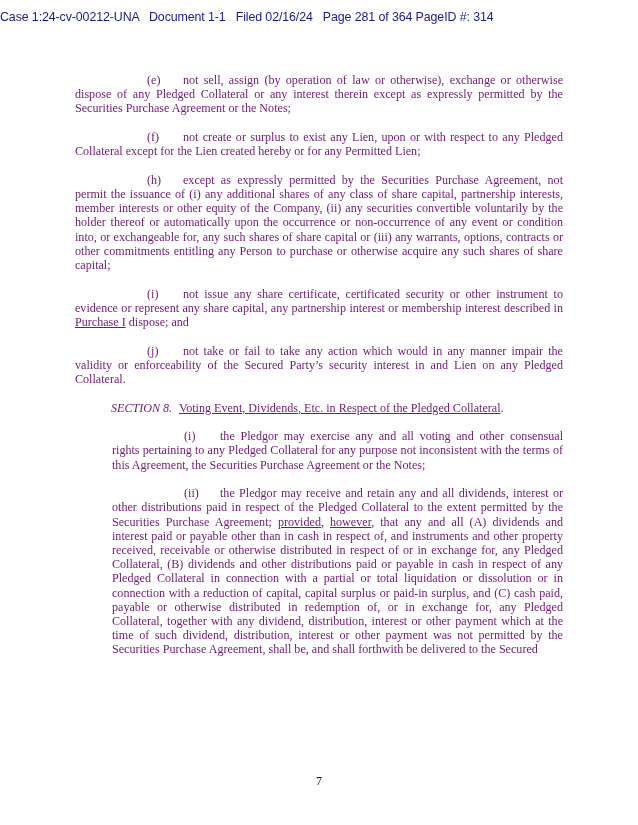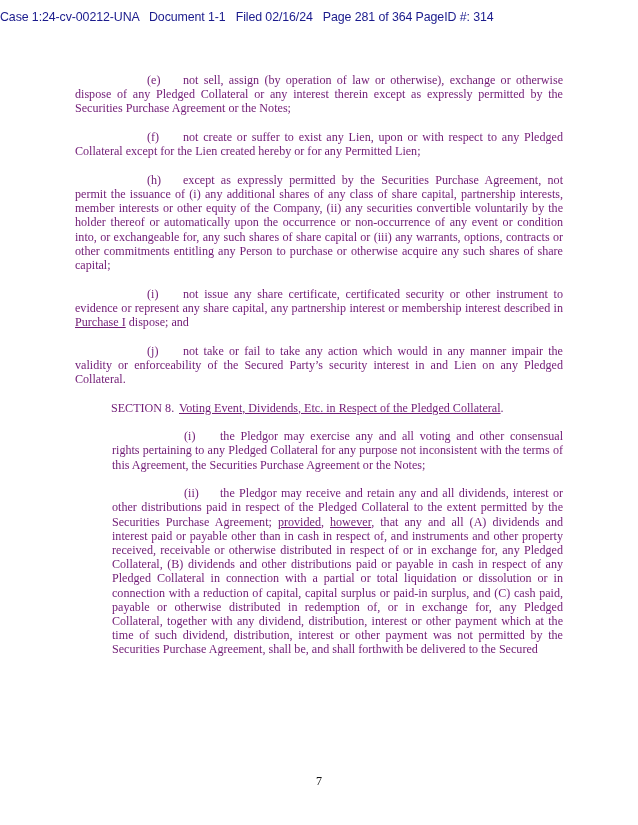--- a/index.html
+++ b/index.html
@@ -11,38 +11,38 @@
     }
     .page {
       position: absolute; top: 73px; left: 75px; width: 488px;
       font-family: "Liberation Serif", serif; font-size: 12.1px; line-height: 14.2px; color: #701a75;
     }
     .para { margin: 0 0 14.4px 0; text-align: justify; text-align-last: left; }
     .para.first-indent .label { display: inline-block; margin-left: 72px; width: 36px; }
     .sub { margin-left: 37px; }
     .sub .label { display: inline-block; margin-left: 72px; width: 36px; }
     .section-head { margin: 0 0 14.4px 0; }
-    .section-head .sec-num { display: inline-block; margin-left: 36px; width: 68px; }
+    .section-head .sec-num { display: inline-block; margin-left: 36px; width: 68px; font-style: italic; }
     .section-a .label { display: inline-block; margin-left: 72px; width: 36px; }
     u { text-decoration: underline; }
     .pagenum {
       position: absolute; top: 774px; left: 0; width: 638px; text-align: center;
       font-family: "Liberation Serif", serif; font-size: 12.1px; color: #111;
     }
   </style>
 </head>
 <body>
 
 <div class="header">Case 1:24-cv-00212-UNA   Document 1-1   Filed 02/16/24   Page 281 of 364 PageID #: 314</div>
 
 <div class="page">
 
   <p class="para first-indent"><span class="label">(e)</span><span>not sell, assign (by operation of law or otherwise), exchange or otherwise dispose of any Pledged Collateral or any interest therein except as expressly permitted by the Securities Purchase Agreement or the Notes;</span></p>
 
-  <p class="para first-indent"><span class="label">(f)</span><span>not create or suffer to exist any Lien, upon or with respect to any Pledged Collateral except for the Lien created hereby or for any Permitted Lien;</span></p>
+  <p class="para first-indent"><span class="label">(f)</span><span>not create or surplus to exist any Lien, upon or with respect to any Pledged Collateral except for the Lien created hereby or for any Permitted Lien;</span></p>
 
 
   <p class="para first-indent"><span class="label">(h)</span><span>except as expressly permitted by the Securities Purchase Agreement, not permit the issuance of (i) any additional shares of any class of share capital, partnership interests, member interests or other equity of the Company, (ii) any securities convertible voluntarily by the holder thereof or automatically upon the occurrence or non-occurrence of any event or condition into, or exchangeable for, any such shares of share capital or (iii) any warrants, options, contracts or other commitments entitling any Person to purchase or otherwise acquire any such shares of share capital;</span></p>
 
   <p class="para first-indent"><span class="label">(i)</span><span>not issue any share certificate, certificated security or other instrument to evidence or represent any share capital, any partnership interest or membership interest described in </span><u>Purchase I</u><span> dispose; and</span></p>
 
   <p class="para first-indent"><span class="label">(j)</span><span>not take or fail to take any action which would in any manner impair the validity or enforceability of the Secured Party’s security interest in and Lien on any Pledged Collateral.</span></p>
 
   <p class="section-head"><span class="sec-num">SECTION 8.</span><u>Voting Event, Dividends, Etc. in Respect of the Pledged Collateral</u><span>.</span></p>
 

